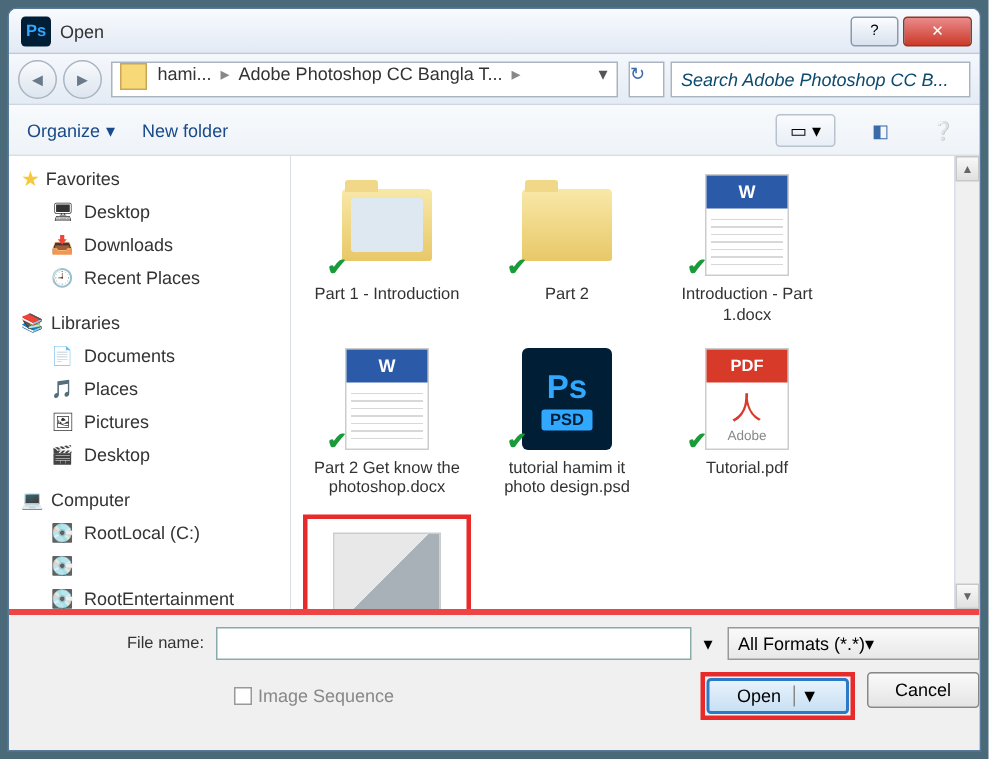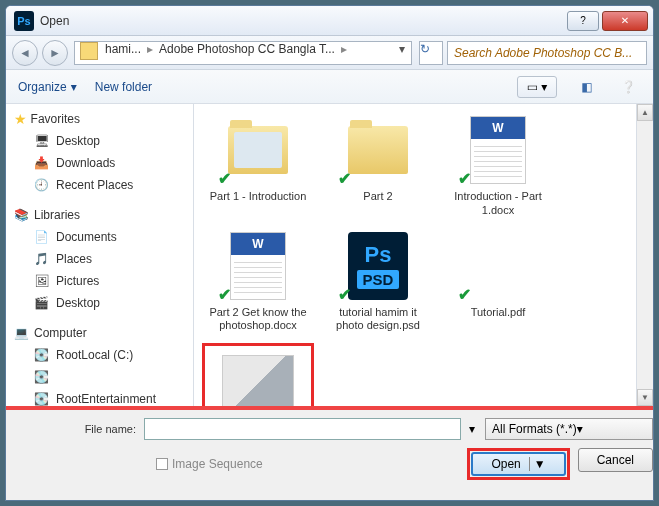--- a/index.html
+++ b/index.html
@@ -12,21 +12,21 @@
 .winbtn{width:32px;height:20px;border:1px solid #8a9aab;background:linear-gradient(#fafcff,#d8e2ee);border-radius:3px;margin-right:3px;display:flex;align-items:center;justify-content:center;font-size:10px}
 .winbtn.close{width:46px;background:linear-gradient(#e98a8a,#cc3a2a);color:#fff;border-color:#8a3a2a}
 .navbar{height:34px;background:linear-gradient(#f5f8fc,#e4ebf4);display:flex;align-items:center;padding:2px 6px;gap:4px;border-bottom:1px solid #cdd6e0}
 .navbtn{width:26px;height:26px;border:1px solid #aab5c3;border-radius:50%;background:linear-gradient(#f8fafd,#dde5ee);display:flex;align-items:center;justify-content:center;color:#6a7a8a}
 .breadcrumb{flex:1;height:24px;border:1px solid #a8b4c2;background:#fff;display:flex;align-items:flex-start;padding:0 2px;margin:0 2px}
 .bc-icon{width:18px;height:18px;background:#f8d978;border:1px solid #c8a858;margin:0 3px}
 .bc-seg{padding:0 4px;color:#333;white-space:nowrap}
 .bc-sep{color:#888;padding:0 2px}
 .bc-drop{margin-left:auto;color:#555;padding:0 4px}
 .refresh{width:24px;height:24px;border:1px solid #a8b4c2;background:#fff;margin-left:1px;color:#3a6aa8}
-.searchbox{width:200px;height:24px;border:1px solid #a8b4c2;background:#fff;padding:0 6px;color:#a16207;font-style:italic;display:flex;align-items:center}
+.searchbox{width:200px;height:24px;border:1px solid #a8b4c2;background:#fff;padding:0 6px;color:#0c4a6e;font-style:italic;display:flex;align-items:center}
 .toolbar{height:34px;background:linear-gradient(#f8fafc,#eef3f8);display:flex;align-items:center;padding:0 12px;gap:18px;border-bottom:1px solid #d8dee6}
 .tbtn{color:#1a4a8a;display:flex;align-items:center;gap:4px}
 .spacer{flex:1}
 .viewbtn{width:40px;height:22px;border:1px solid #b8c2ce;background:linear-gradient(#fafcfe,#e8eef6);border-radius:3px;display:flex;align-items:center;justify-content:center}
 .iconbtn{width:24px;height:22px;border:1px solid transparent;display:flex;align-items:center;justify-content:center;color:#3a6aa8}
 .body{flex:1;display:flex;overflow:hidden}
 .sidebar{width:188px;background:#fff;border-right:1px solid #d8dee6;padding:4px 0;overflow-y:auto}
 .sb-group{margin-bottom:8px}
 .sb-head{display:flex;align-items:center;gap:4px;padding:3px 8px;color:#333}
 .sb-item{display:flex;align-items:center;gap:6px;padding:3px 8px 3px 28px;color:#333}
@@ -40,21 +40,21 @@
 .check{position:absolute;left:-4px;bottom:-2px;color:#1a9a3a;font-size:16px;font-weight:bold}
 .folder{width:60px;height:48px;background:linear-gradient(#f8e8a8,#e8c868);border-radius:3px 3px 2px 2px;position:relative}
 .folder::before{content:"";position:absolute;top:-6px;left:2px;width:22px;height:8px;background:#f0d888;border-radius:2px 2px 0 0}
 .folder.open .inner{position:absolute;inset:6px;background:#dde8f0;border-radius:2px}
 .docthumb{width:56px;height:68px;background:#fff;border:1px solid #ccc;position:relative;display:flex;flex-direction:column}
 .dochead{height:22px;display:flex;align-items:center;justify-content:center;color:#fff;font-weight:bold;font-size:12px}
 .doclines{flex:1;background:repeating-linear-gradient(#fff,#fff 4px,#d8d8d8 4px,#d8d8d8 5px);margin:3px}
 .word .dochead{background:#2a5aa8}
 .psd{width:60px;height:68px;background:#001e36;border-radius:4px;display:flex;flex-direction:column;align-items:center;justify-content:center;color:#31a8ff;font-weight:bold}
 .psd .big{font-size:22px}
-.psd .sm{font-size:15px;background:#31a8ff;color:#001e36;padding:1px 6px;margin-top:2px;border-radius:2px}
+.psd .sm{font-size:11px;background:#31a8ff;color:#001e36;padding:1px 6px;margin-top:2px;border-radius:2px}
 .pdf .dochead{background:#d83a2a;font-size:11px}
 .pdflogo{flex:1;display:flex;flex-direction:column;align-items:center;justify-content:center;color:#d83a2a;font-size:20px}
 .jpgthumb{width:88px;height:58px;background:linear-gradient(135deg,#e8e8e8 50%,#a8b0b8 50%);border:1px solid #ccc}
 .lbl{font-size:11px;color:#333;line-height:1.25;max-width:108px;word-wrap:break-word}
 .footer{background:#f0f0f0;border-top:4px solid #ef4444;padding:8px 0 12px}
 .frow{display:flex;align-items:center;gap:8px;margin-bottom:8px}
 .flabel{width:130px;text-align:right;font-size:11px;color:#333}
 .fname{flex:1;height:22px;border:1px solid #8aa;background:#fff}
 .fdrop{width:8px}
 .filter{width:168px;height:22px;border:1px solid #999;background:linear-gradient(#fafafa,#e8e8e8);padding:0 6px;display:flex;align-items:center;}
@@ -216,20 +216,24 @@
               <div class="psd">
                 <div class="big">Ps</div>
                 <div class="sm">PSD</div>
               </div>
               <span class="check">✔</span>
             </div>
             <div class="lbl">tutorial hamim it photo design.psd</div>
           </div>
           <div class="tile">
             <div class="thumb">
+              <div class="docthumb pdf">
+                <div class="dochead">PDF</div>
+                <div class="pdflogo">人<div style="font-size:9px;color:#888">Adobe</div></div>
+              </div>
               <span class="check">✔</span>
             </div>
             <div class="lbl">Tutorial.pdf</div>
           </div>
           <div class="tile sel">
             <div class="thumb">
               <div class="jpgthumb"></div>
               <span class="check">✔</span>
             </div>
           </div>

